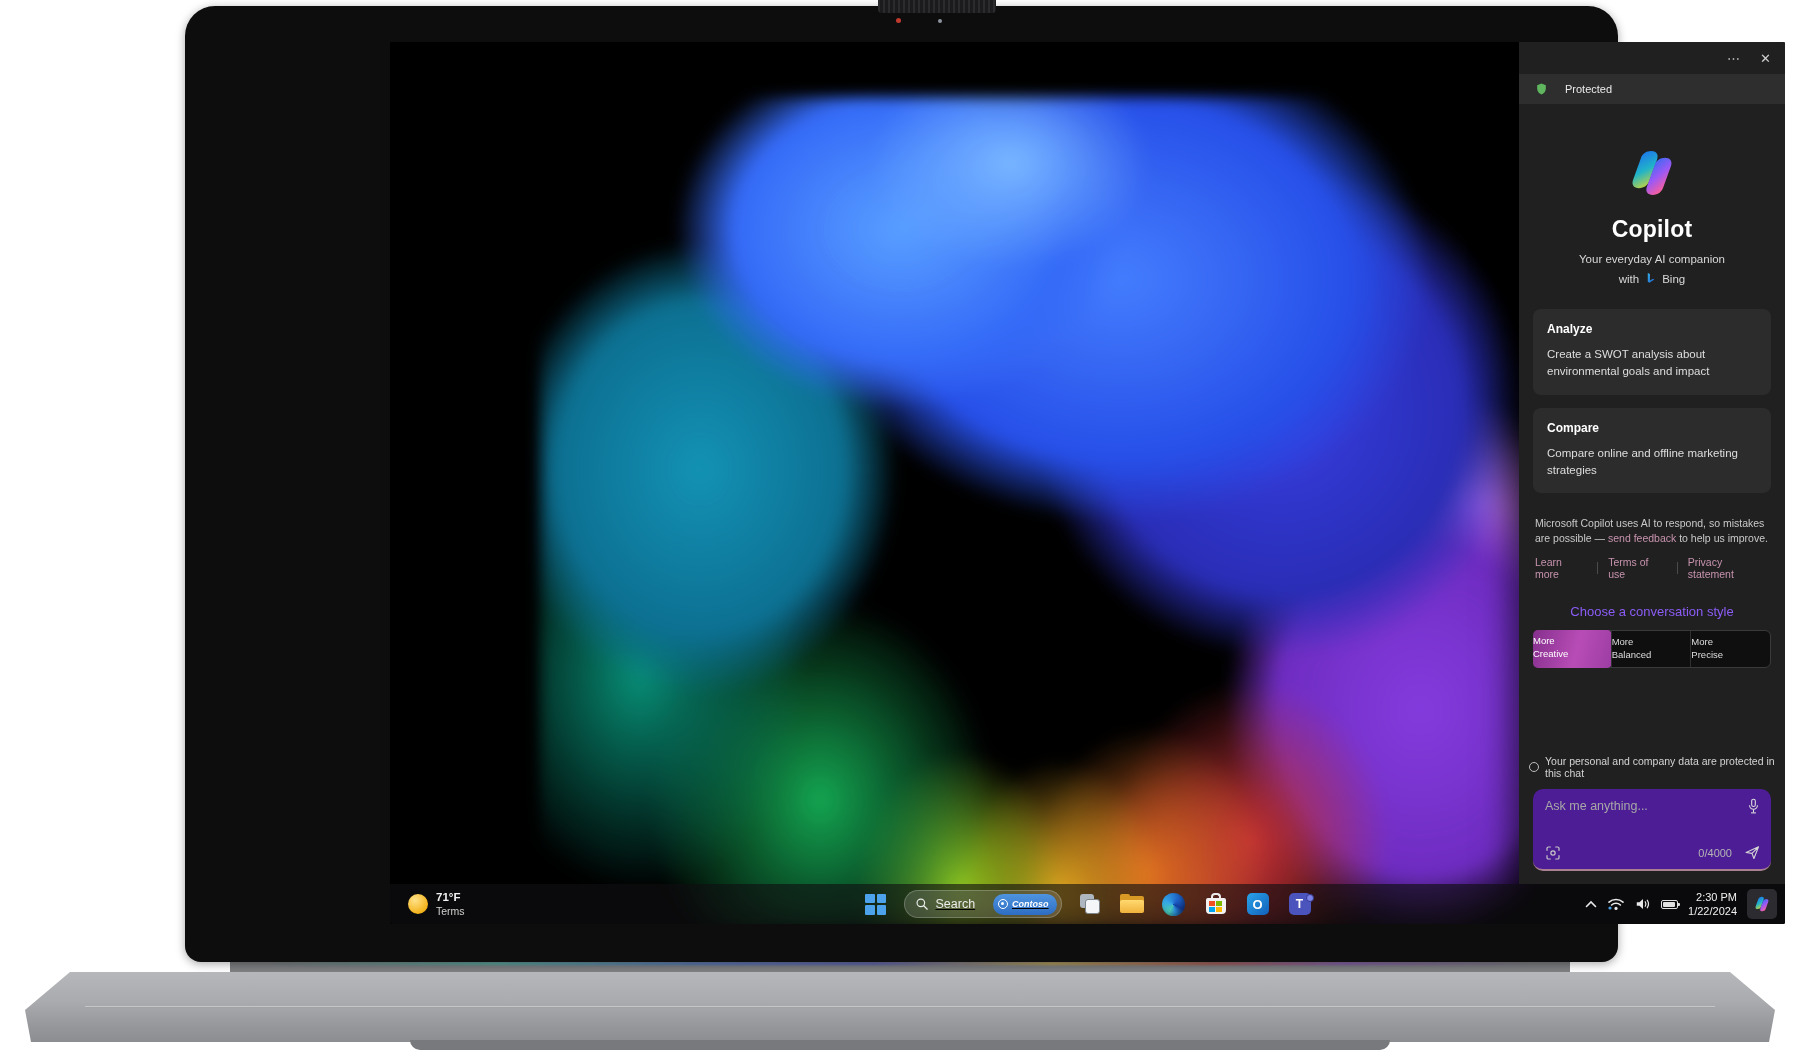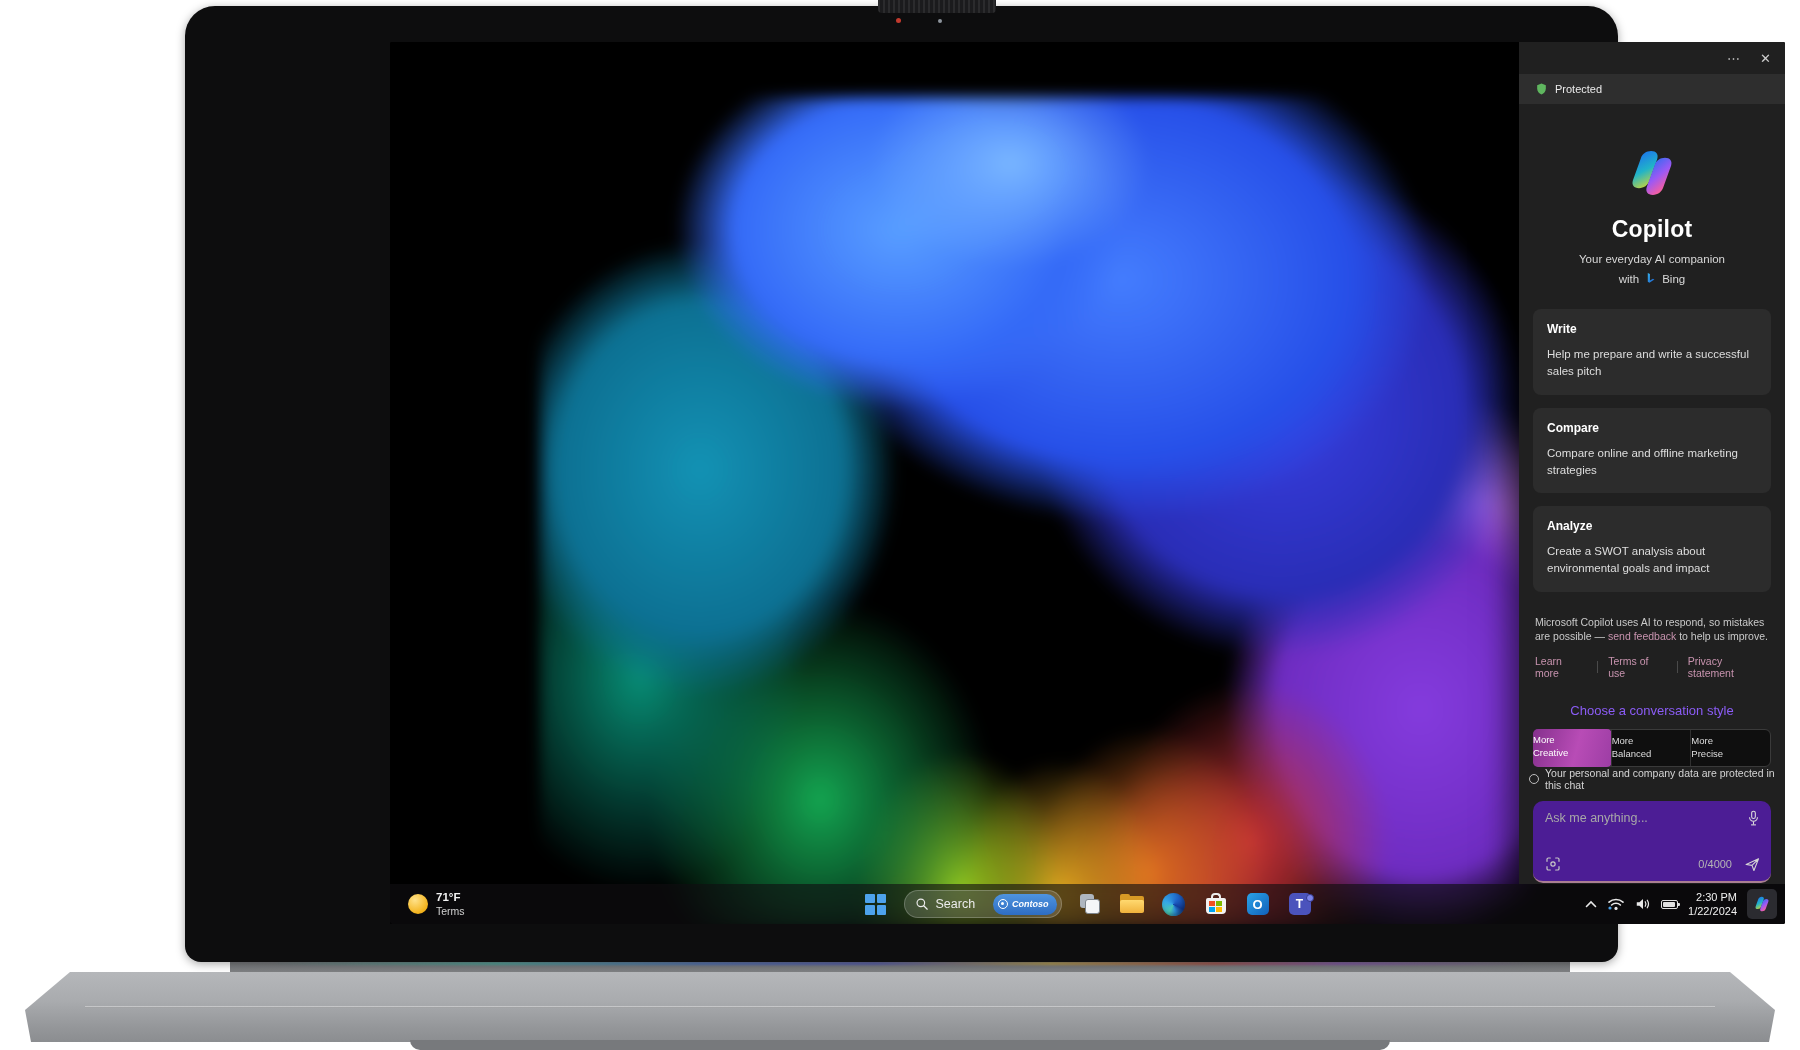--- a/index.html
+++ b/index.html
@@ -60,21 +60,21 @@
   .wx-temp { font-size:11.5px; color:#f2f2f2; font-weight:bold; line-height:1.25; }
   .wx-cond { font-size:10.5px; color:#d2d2d2; line-height:1.25; }
 
   .tb-center { position:absolute; left:50%; top:0; bottom:0; transform:translateX(-50%);
                display:flex; align-items:center; gap:14px; }
   .tb-btn { display:flex; align-items:center; justify-content:center; width:28px; height:28px; border-radius:4px; }
   .start-grid { width:21px; height:21px; display:grid; grid-template-columns:9.5px 9.5px; grid-template-rows:9.5px 9.5px; gap:2px; }
   .start-grid i { background:#4da2ec; border-radius:1px; }
 
   .search-pill { display:flex; align-items:center; gap:7px; width:158px; height:28px; border-radius:14px;
-                 background:rgba(255,255,255,.15); border:1px solid rgba(255,255,255,.22); padding:0 4px 0 10px; }
+                 background:rgba(255,255,255,.15); border:1px solid rgba(255,255,255,.22); padding:0 4px 0 10px;text-decoration:underline; }
   .search-pill .s-label { flex:1; font-size:12.5px; color:#ececec; }
   .contoso { display:flex; align-items:center; gap:4px; height:21px; border-radius:11px; padding:0 8px 0 5px;
              background:linear-gradient(180deg,#4e94e0,#2e6dc2); }
   .contoso .c-logo { width:10px; height:10px; border-radius:50%; border:1.5px solid #fff; position:relative; }
   .contoso .c-logo::after { content:""; position:absolute; left:2px; top:2px; width:3px; height:3px; border-radius:50%; background:#fff; }
   .contoso .c-text { font-size:9px; font-weight:bold; font-style:italic; color:#fff;text-align:right; }
 
   .taskview { position:relative; width:22px; height:22px; }
   .taskview .b1 { position:absolute; left:1px; top:1px; width:14px; height:14px; border-radius:3px; background:#aeb6bf; }
   .taskview .b2 { position:absolute; right:1px; bottom:1px; width:15px; height:15px; border-radius:3px; background:#f4f6f8; border:1px solid #7d858d; }
@@ -108,21 +108,21 @@
   .battery::before { content:""; position:absolute; left:1px; top:1px; bottom:1px; width:12px; background:#e0e0e0; border-radius:1px; }
   .battery::after { content:""; position:absolute; right:-3px; top:2px; width:2px; height:3px; background:#e0e0e0; border-radius:0 1px 1px 0; }
   .clock { text-align:right; font-size:11px; color:#f0f0f0; line-height:1.3; }
   .copilot-tray { width:30px; height:30px; border-radius:5px; background:#2b2b30; display:flex; align-items:center; justify-content:center; }
 
   
   .copilot-panel { position:absolute; right:0; top:0; width:266px; height:842px; background:#202020;
                    box-shadow:-10px 0 28px rgba(0,0,0,.55); display:flex; flex-direction:column; color:#fff; }
   .panel-titlebar { height:32px; display:flex; align-items:center; justify-content:flex-end; gap:20px; padding-right:14px; flex:0 0 auto; }
   .tb-ctl { color:#cfcfcf; font-size:13px; line-height:1; cursor:default; }
-  .protected-row { height:30px; background:#2e2e2e; display:flex; align-items:center; gap:7px; padding-left:16px; flex:0 0 auto; }
+  .protected-row { height:30px; background:#2e2e2e; display:flex; align-items:center; gap:17px; padding-left:16px; flex:0 0 auto; }
   .protected-row .p-label { font-size:11px; color:#eaeaea; }
 
   .hero { text-align:center; flex:0 0 auto; }
   .hero .logo { width:54px; height:54px; margin:42px auto 0; }
   .hero .title { font-size:23px; font-weight:bold; margin-top:16px; letter-spacing:.2px; }
   .hero .subtitle { font-size:11.5px; color:#d8d8d8; margin-top:10px; }
   .hero .withbing { font-size:11.5px; color:#d8d8d8; margin-top:7px; display:flex; align-items:center; justify-content:center; gap:5px; }
 
   .cards { margin:24px 14px 0; flex:0 0 auto; }
   .card { background:#2c2c2c; border-radius:8px; padding:13px 14px 14px; margin-bottom:13px; cursor:default; }
@@ -213,30 +213,26 @@
                 </linearGradient>
               </defs>
             <path fill="url(#bg1)" d="M7 2l4 1.5v12l5.5-3.1 2.7 1.4-9.2 5.9L7 18z"></path>
           </svg>
           <span>Bing</span>
         </div>
       </div>
 
       <div class="cards">
         <div class="card">
-          <div class="c-title">Write</div>
-          <div class="c-desc">Help me prepare and write a successful sales pitch</div>
+          <div class="c-title">Analyze</div>
+          <div class="c-desc">Create a SWOT analysis about environmental goals and impact</div>
         </div>
         <div class="card">
           <div class="c-title">Compare</div>
           <div class="c-desc">Compare online and offline marketing strategies</div>
-        </div>
-        <div class="card">
-          <div class="c-title">Analyze</div>
-          <div class="c-desc">Create a SWOT analysis about environmental goals and impact</div>
         </div>
       </div>
 
       <div class="disclaimer"><span>Microsoft Copilot uses AI to respond, so mistakes are possible — </span><span class="link">send feedback</span><span> to help us improve.</span></div>
 
       <div class="footer-links">
         <span class="link">Learn more</span>
         <span class="sep"></span>
         <span class="link">Terms of use</span>
         <span class="sep"></span>

